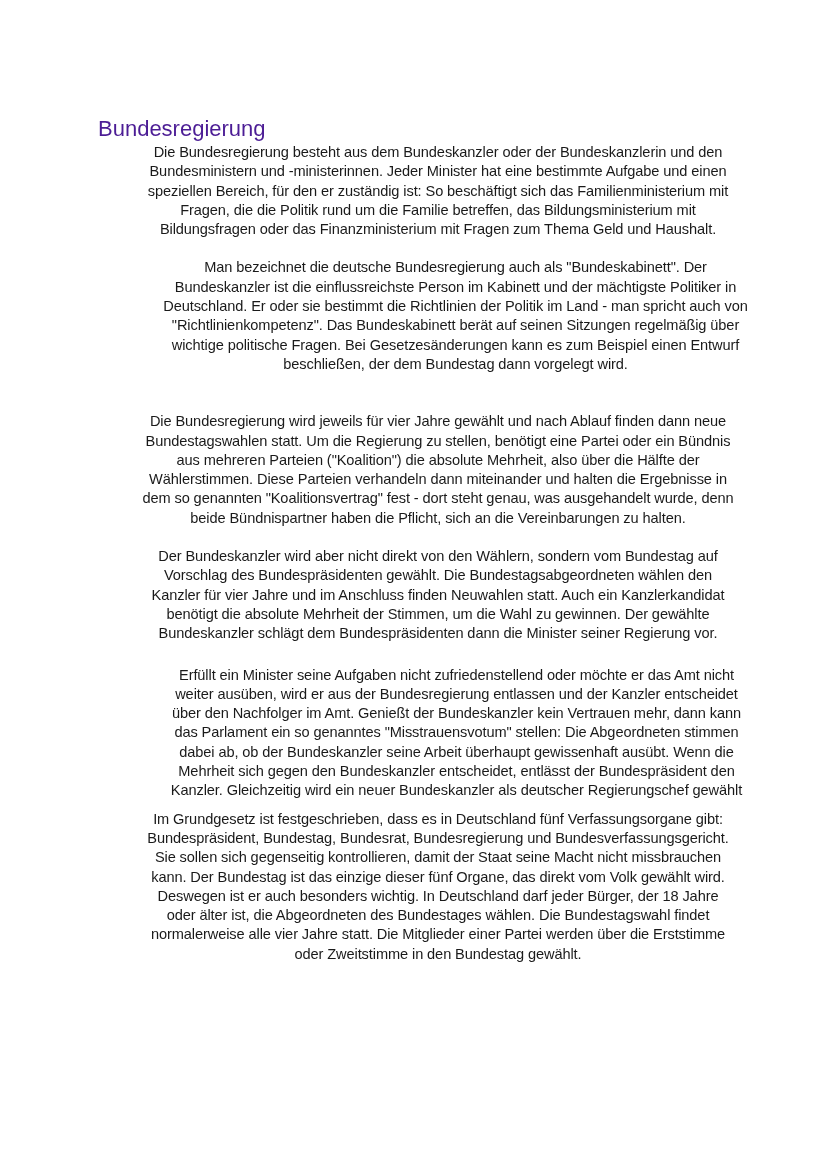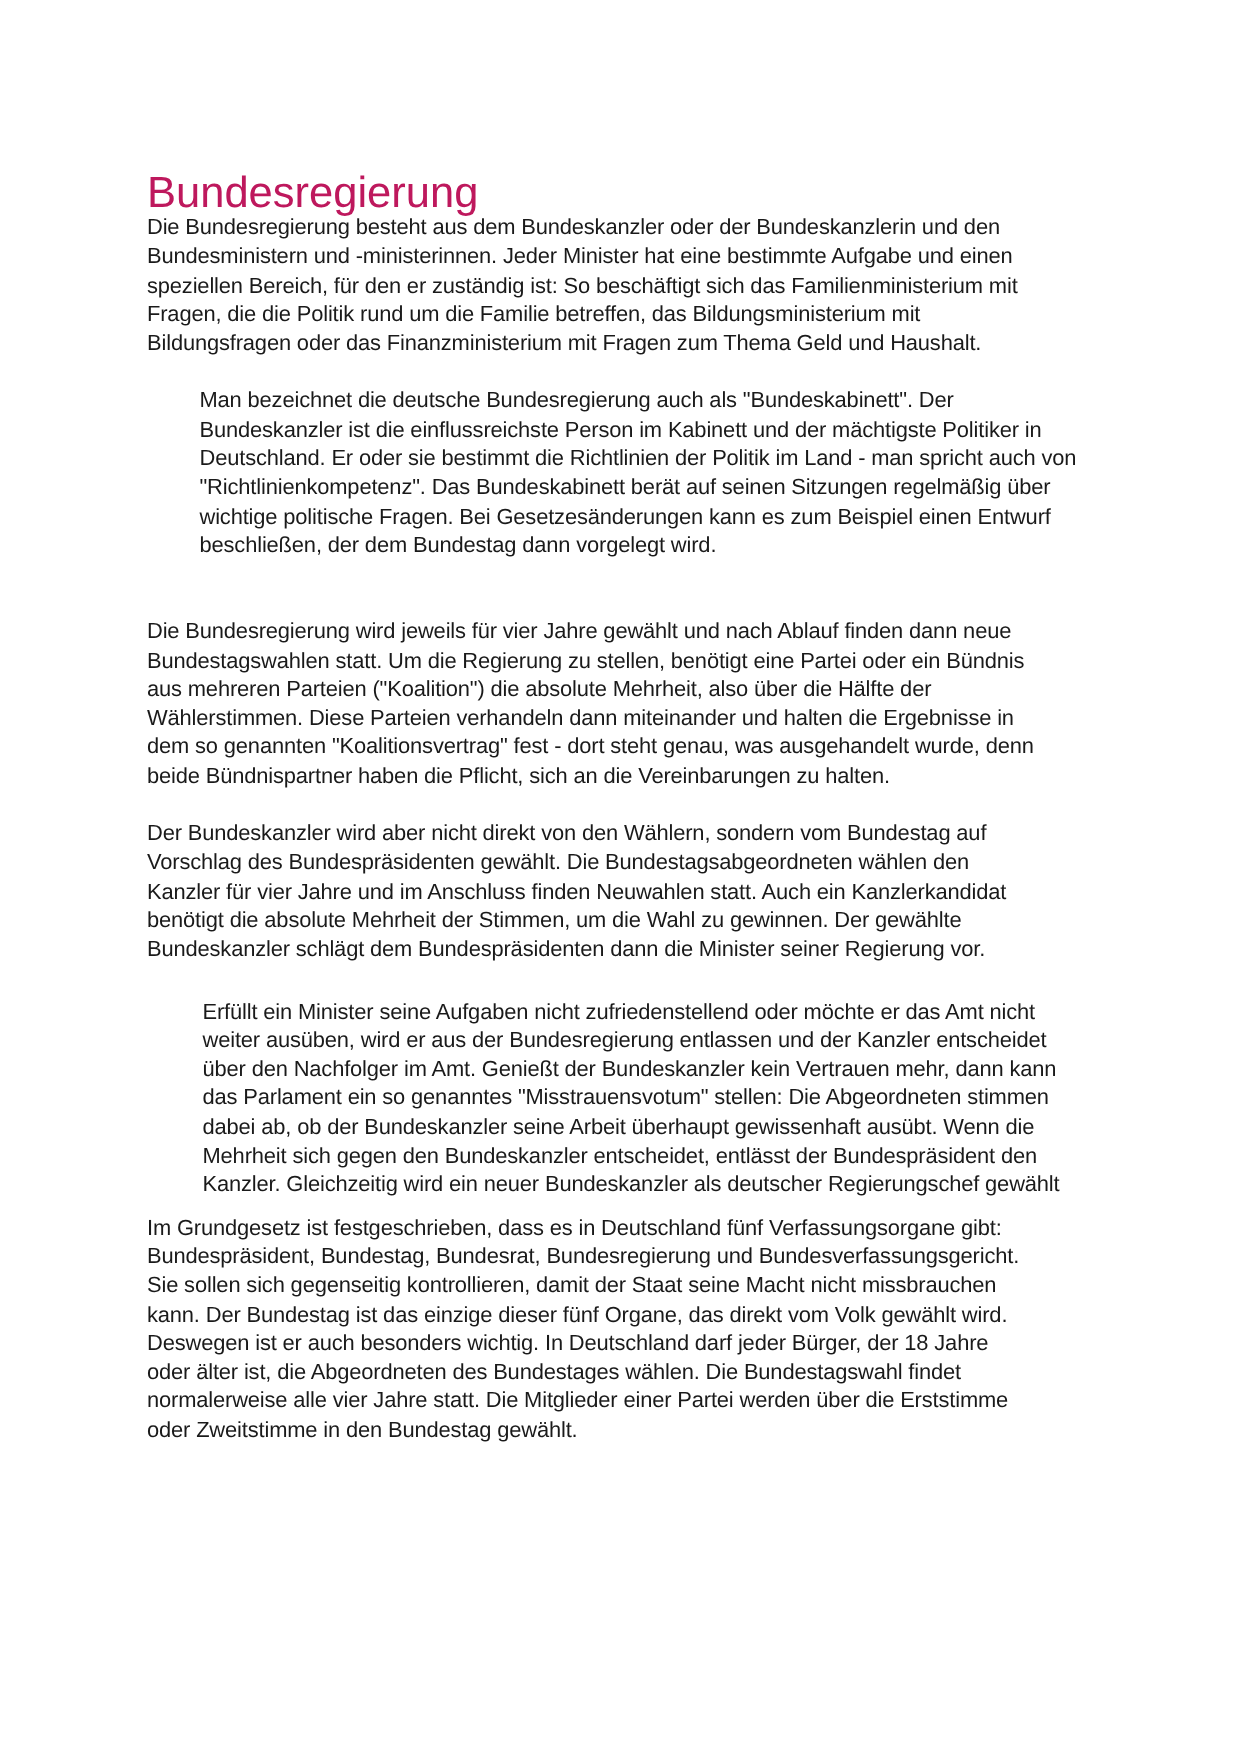--- a/index.html
+++ b/index.html
@@ -15,33 +15,34 @@
       font-family: "Liberation Sans", sans-serif;
       color: #1a1a1a;
     }
     .page {
       position: absolute;
       left: 98px;
       top: 116px;
       width: 680px;
     }
     .title {
-      font-size: 29px;
-      color: #be185d;
+      font-size: 22px;
+      color: #4c1d95;
       font-weight: normal;
       margin: 0 0 1px 0;
       line-height: 26px;
       letter-spacing: 0px;
     }
     .para {
       font-size: 14.6px;
       line-height: 19.3px;
       margin: 0;
       white-space: pre-line;
       letter-spacing: -0.1px;
+      text-align: center;
     }
     .para.p1 { margin-bottom: 19px; }
     .para.p2 { margin-bottom: 19px; margin-left: 35px; }
     .para.p3 { margin-bottom: 19px; margin-top: 38px; }
     .para.p4 { margin-bottom: 22px; }
     .para.p5 { margin-bottom: 9px; margin-left: 37px; }
   </style>
 </head>
 <body>
 

